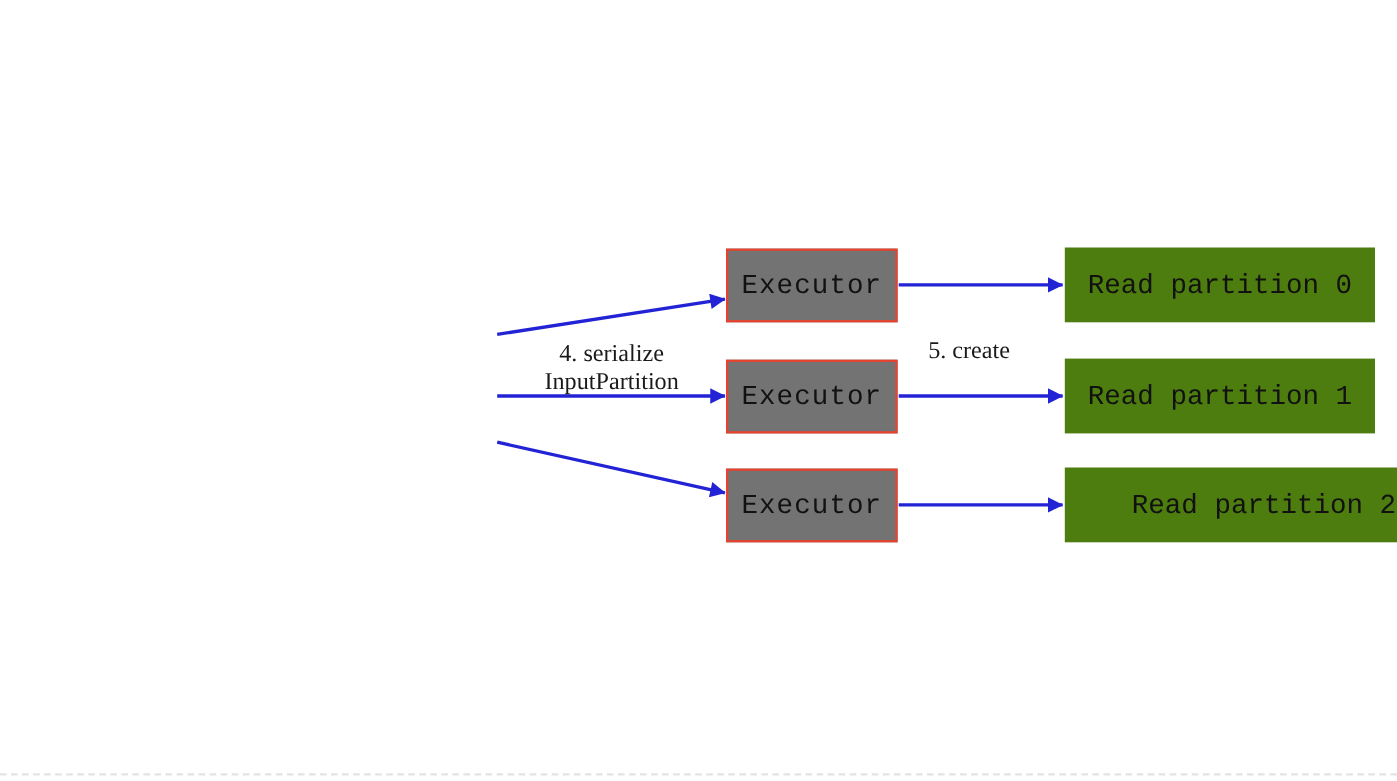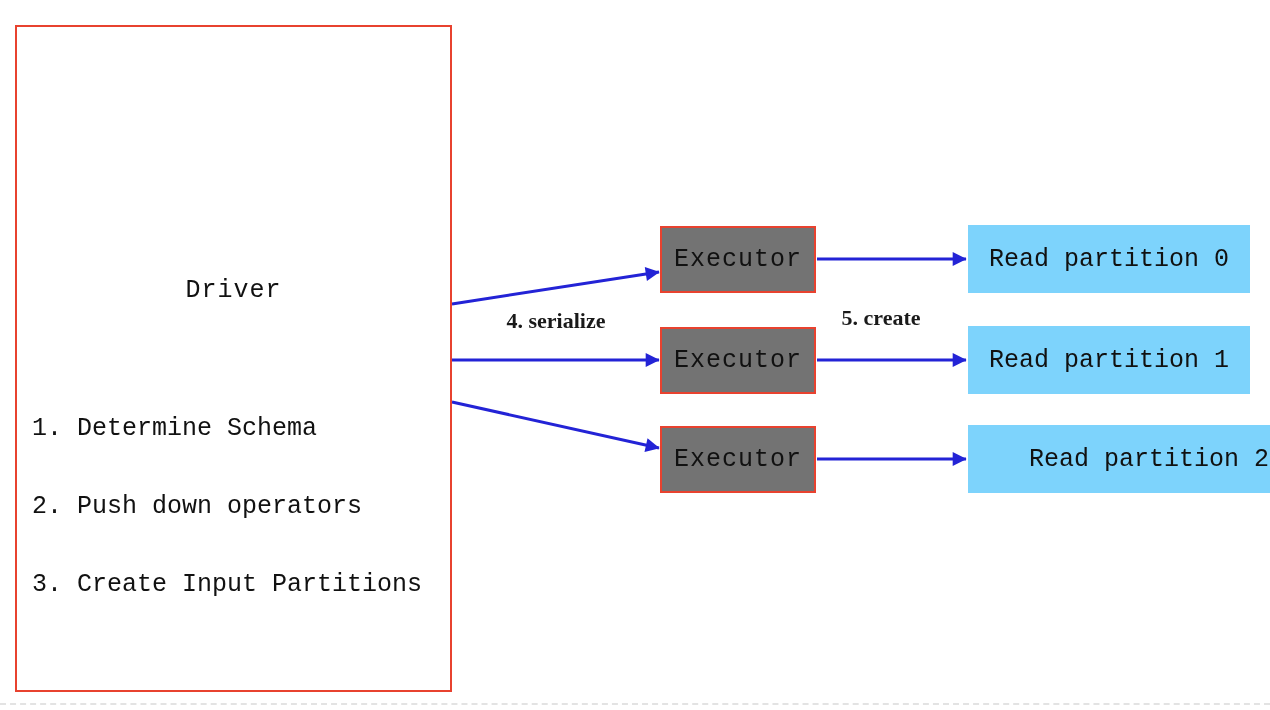--- a/index.html
+++ b/index.html
@@ -26,30 +26,30 @@
   }
   .executor-box{
     position:absolute;left:660px;width:156px;height:67px;
     box-sizing:border-box;border:2px solid #e8422f;background:#737373;
     display:flex;align-items:center;justify-content:center;
     font-size:25px;letter-spacing:1px;
   }
   .exec-1{top:226px;} .exec-2{top:327px;} .exec-3{top:426px;}
   .partition-box{
     position:absolute;left:968px;width:282px;height:68px;
-    background:#7dd3fc;
+    background:#4d7c0f;
     display:flex;align-items:center;justify-content:center;
     font-size:25px;white-space:pre;
   }
   .part-1{top:225px;} .part-2{top:326px;} .part-3{top:425px;padding-left:40px;}
   
   .edge-label{
     position:absolute;width:230px;text-align:center;
     font-family:"Liberation Serif","DejaVu Serif",serif;
-    font-size:22px;line-height:26px;color:#1a1a1a;font-weight:bold;
+    font-size:22px;line-height:26px;color:#1a1a1a;
   }
   .label-serialize{left:441px;top:308px;}
   .label-create-reader{left:766px;top:305px;}
   .edge-label span{display:block;}
   
   .arrow-layer{position:absolute;left:0;top:0;pointer-events:none;}
   
   .bottom-divider{
     position:absolute;left:0;top:703px;width:1270px;height:0;
     border-top:2px dashed #d8d8d8;opacity:.7;
@@ -67,39 +67,32 @@
       </marker>
     </defs>
     <line x1="452" y1="304" x2="659" y2="272" stroke="#2323d6" stroke-width="3" marker-end="url(#arrowhead)"></line>
     <line x1="452" y1="360" x2="659" y2="360" stroke="#2323d6" stroke-width="3" marker-end="url(#arrowhead)"></line>
     <line x1="452" y1="402" x2="659" y2="448" stroke="#2323d6" stroke-width="3" marker-end="url(#arrowhead)"></line>
     <line x1="817" y1="259" x2="966" y2="259" stroke="#2323d6" stroke-width="3" marker-end="url(#arrowhead)"></line>
     <line x1="817" y1="360" x2="966" y2="360" stroke="#2323d6" stroke-width="3" marker-end="url(#arrowhead)"></line>
     <line x1="817" y1="459" x2="966" y2="459" stroke="#2323d6" stroke-width="3" marker-end="url(#arrowhead)"></line>
   </svg>
 
-  <div class="driver-box">
-    <div class="driver-title">Driver</div>
-    <div class="driver-steps">
-      <div>1. Determine Schema</div>
-      <div>2. Push down operators</div>
-      <div>3. Create Input Partitions</div>
-    </div>
-  </div>
 
   <div class="executor-box exec-1">Executor</div>
   <div class="executor-box exec-2">Executor</div>
   <div class="executor-box exec-3">Executor</div>
 
   <div class="partition-box part-1">Read partition 0</div>
   <div class="partition-box part-2">Read partition 1</div>
   <div class="partition-box part-3">Read partition 2</div>
 
   <div class="edge-label label-serialize">
     <span>4. serialize</span>
+    <span>InputPartition</span>
   </div>
   <div class="edge-label label-create-reader">
     <span>5. create</span>
   </div>
 
   <div class="bottom-divider"></div>
 
 </div>
 
 </body></html>

